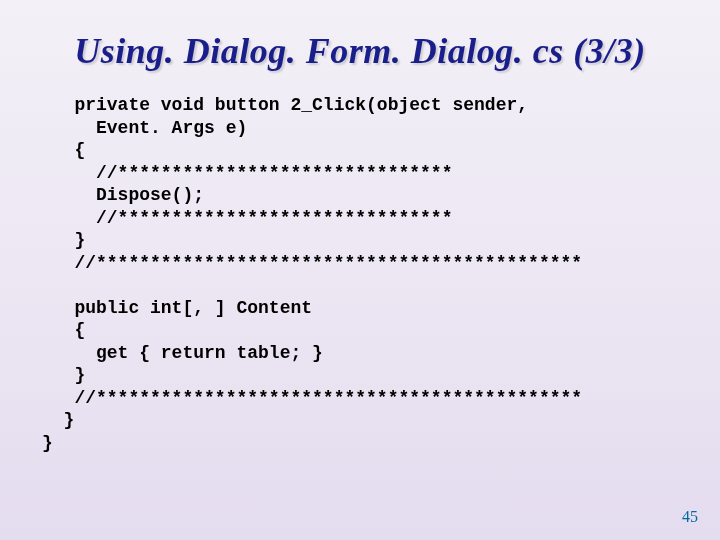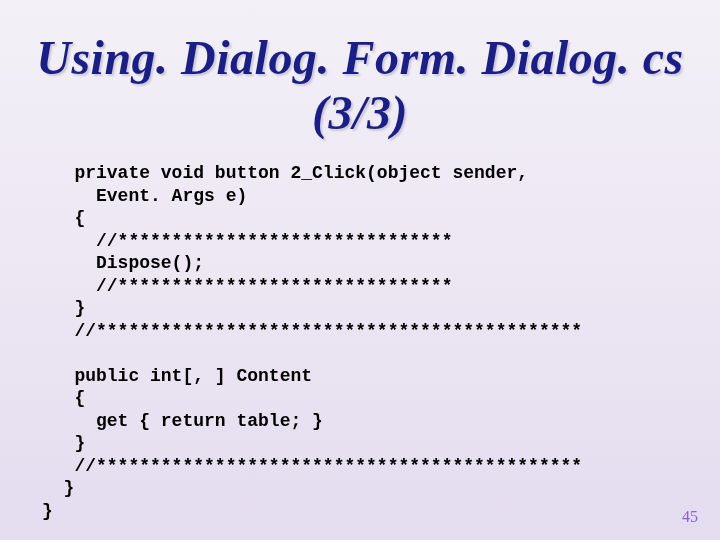--- a/index.html
+++ b/index.html
@@ -12,21 +12,21 @@
     font-family:"Times New Roman",Times,serif;
   }
   .slide{
     box-sizing:border-box;
     width:720px;
     height:540px;
     padding:20px 30px 10px 30px;
     position:relative;
   }
   .title{
-    font-size:48px;
+    font-size:36px;
     font-weight:bold;
     color:#1a1e8a;
     text-align:center;
     margin:10px 0 22px 0;
     font-style:italic;
     text-shadow:2px 2px 2px rgba(0,0,0,0.15);
     letter-spacing:0.5px;
   }
   .code{
     white-space:pre;
@@ -35,21 +35,21 @@
     font-size:18px;
     line-height:1.25;
     color:#000;
     margin-left:12px;
   }
   .pagenum{
     position:absolute;
     right:22px;
     bottom:14px;
     font-size:16px;
-    color:#8b5cf6;
+    color:#0369a1;
     font-family:"Times New Roman",Times,serif;
   }
 </style>
 </head>
 <body>
 
 <div class="slide">
   <div class="title">Using. Dialog. Form. Dialog. cs (3/3)</div>
 
   <div class="code" id="code-block">   private void button 2_Click(object sender,

